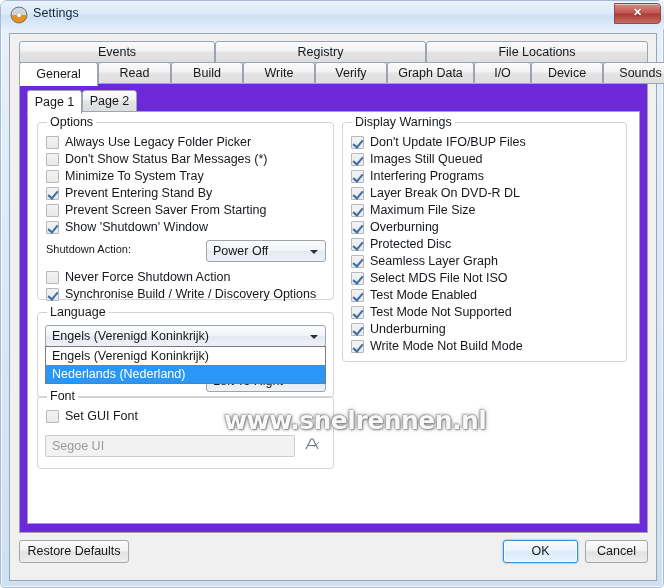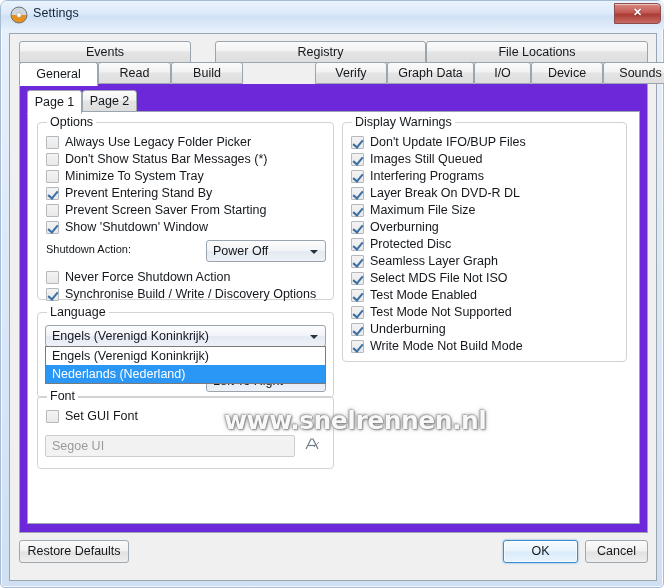--- a/index.html
+++ b/index.html
@@ -322,29 +322,30 @@
     </span>
     <span class="title-text">Settings</span>
     <div class="close-btn"></div>
   </div>
 
   <div class="client">
 
     <div class="tabctl-outer">
 
       <div class="tabrow row1">
-        <div class="tab" style="left:0px; width:172px;">Events</div>
+        <div class="tab" style="left:0px; width:196px;">Events</div>
         <div class="tab" style="left:196px; width:211px;">Registry</div>
         <div class="tab" style="left:407px; width:222px;">File Locations</div>
       </div>
 
       <div class="tabrow row2">
         <div class="tab active" style="left:0px; width:79px;">General</div>
         <div class="tab" style="left:79px; width:73px;">Read</div>
         <div class="tab" style="left:152px; width:72px;">Build</div>
+        <div class="tab" style="left:224px; width:72px;">Write</div>
         <div class="tab" style="left:296px; width:72px;">Verify</div>
         <div class="tab" style="left:368px; width:87px;">Graph Data</div>
         <div class="tab" style="left:455px; width:57px;">I/O</div>
         <div class="tab" style="left:512px; width:72px;">Device</div>
         <div class="tab" style="left:584px; width:75px;">Sounds</div>
       </div>
 
       <div class="tabbody-outer">
 
         <div class="tabctl-inner">

